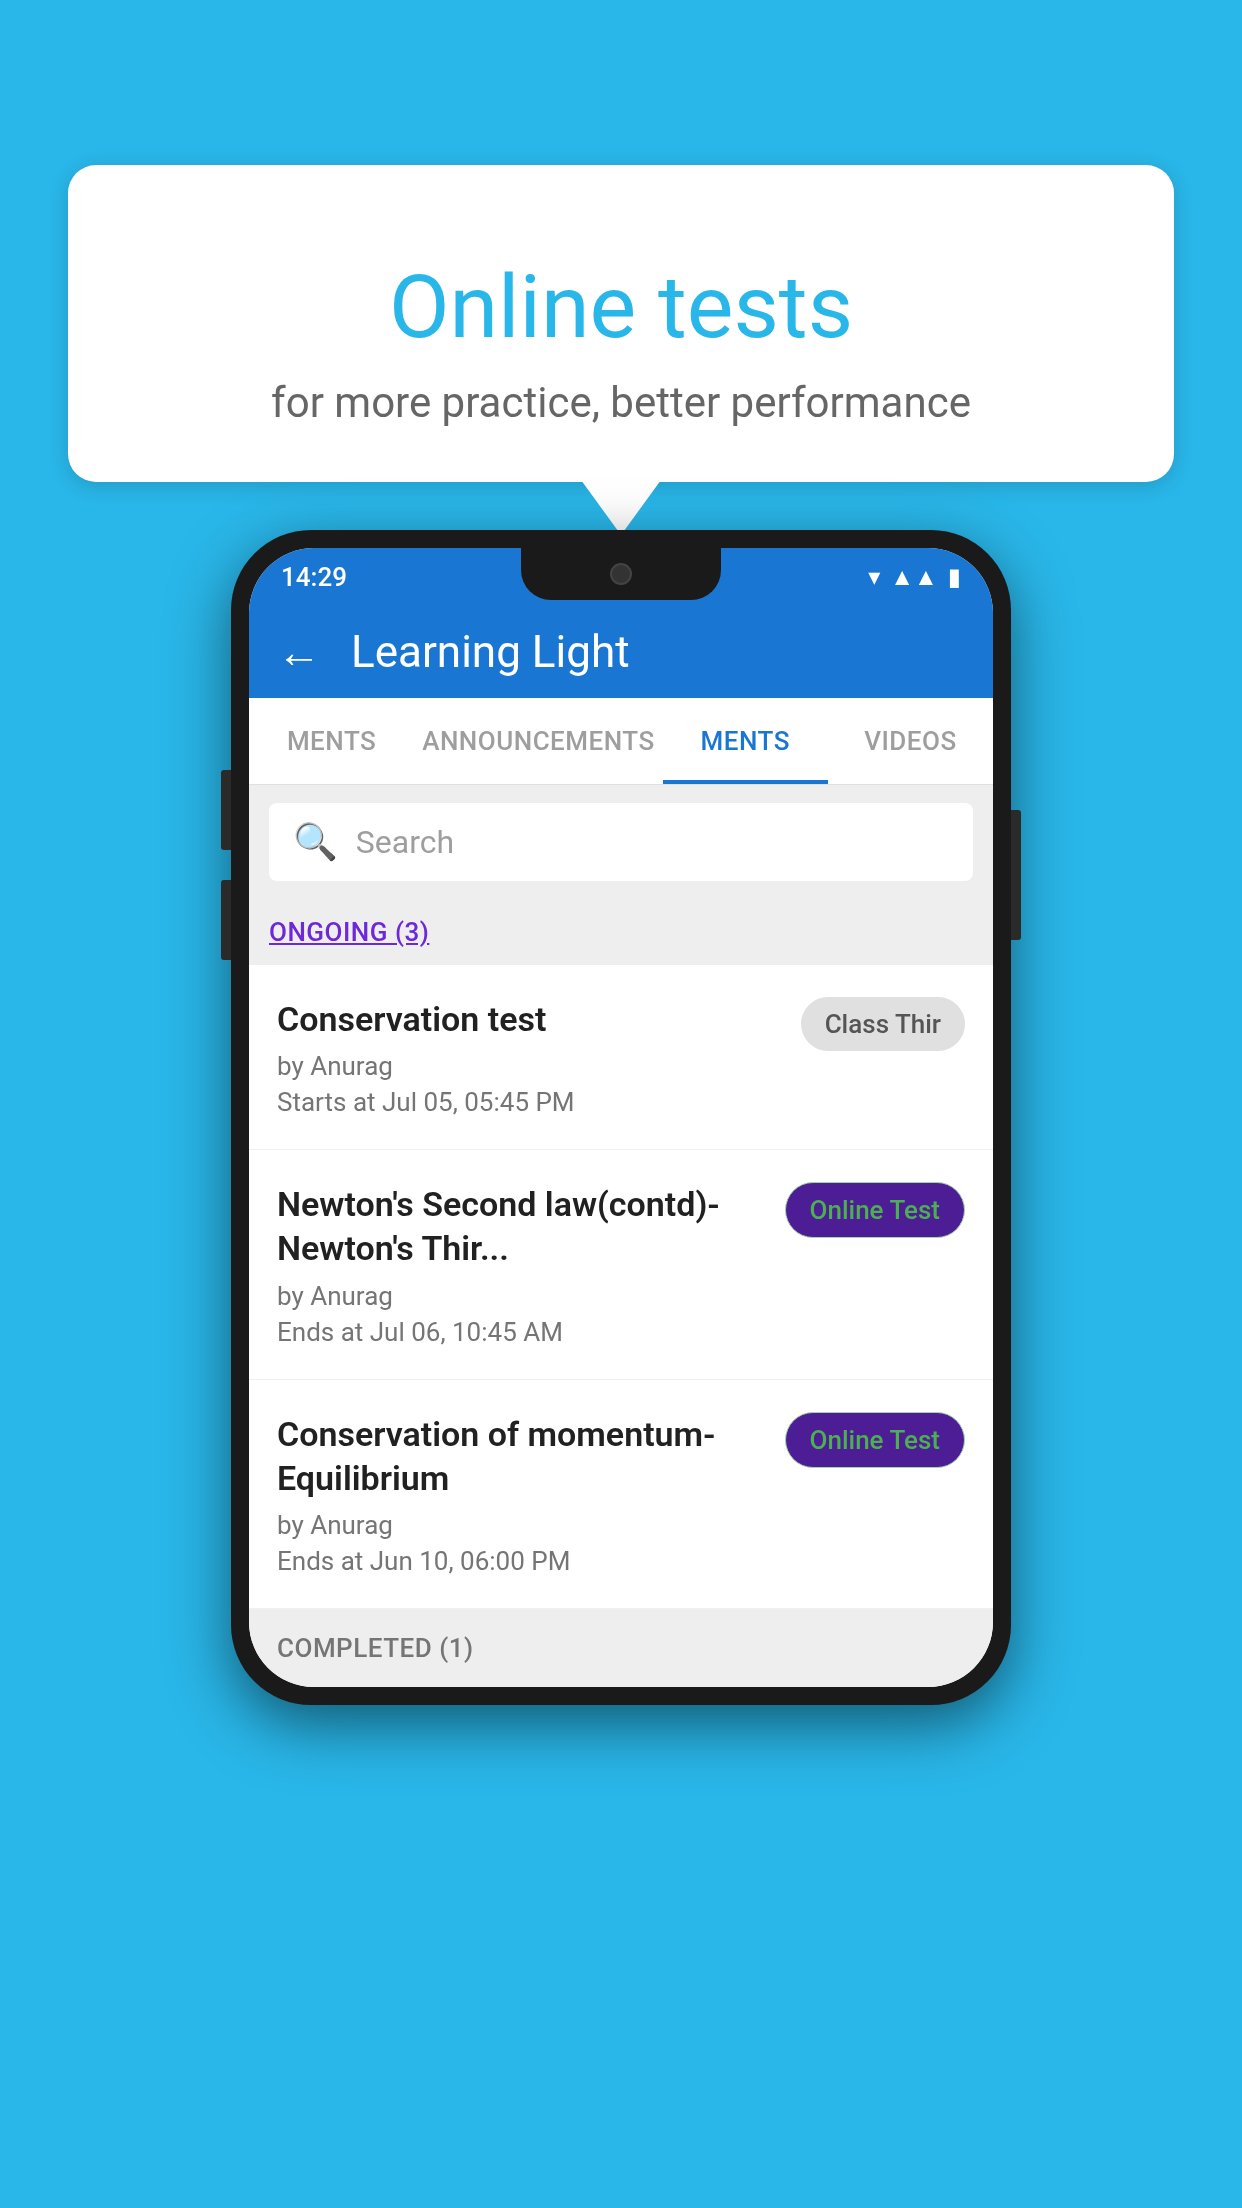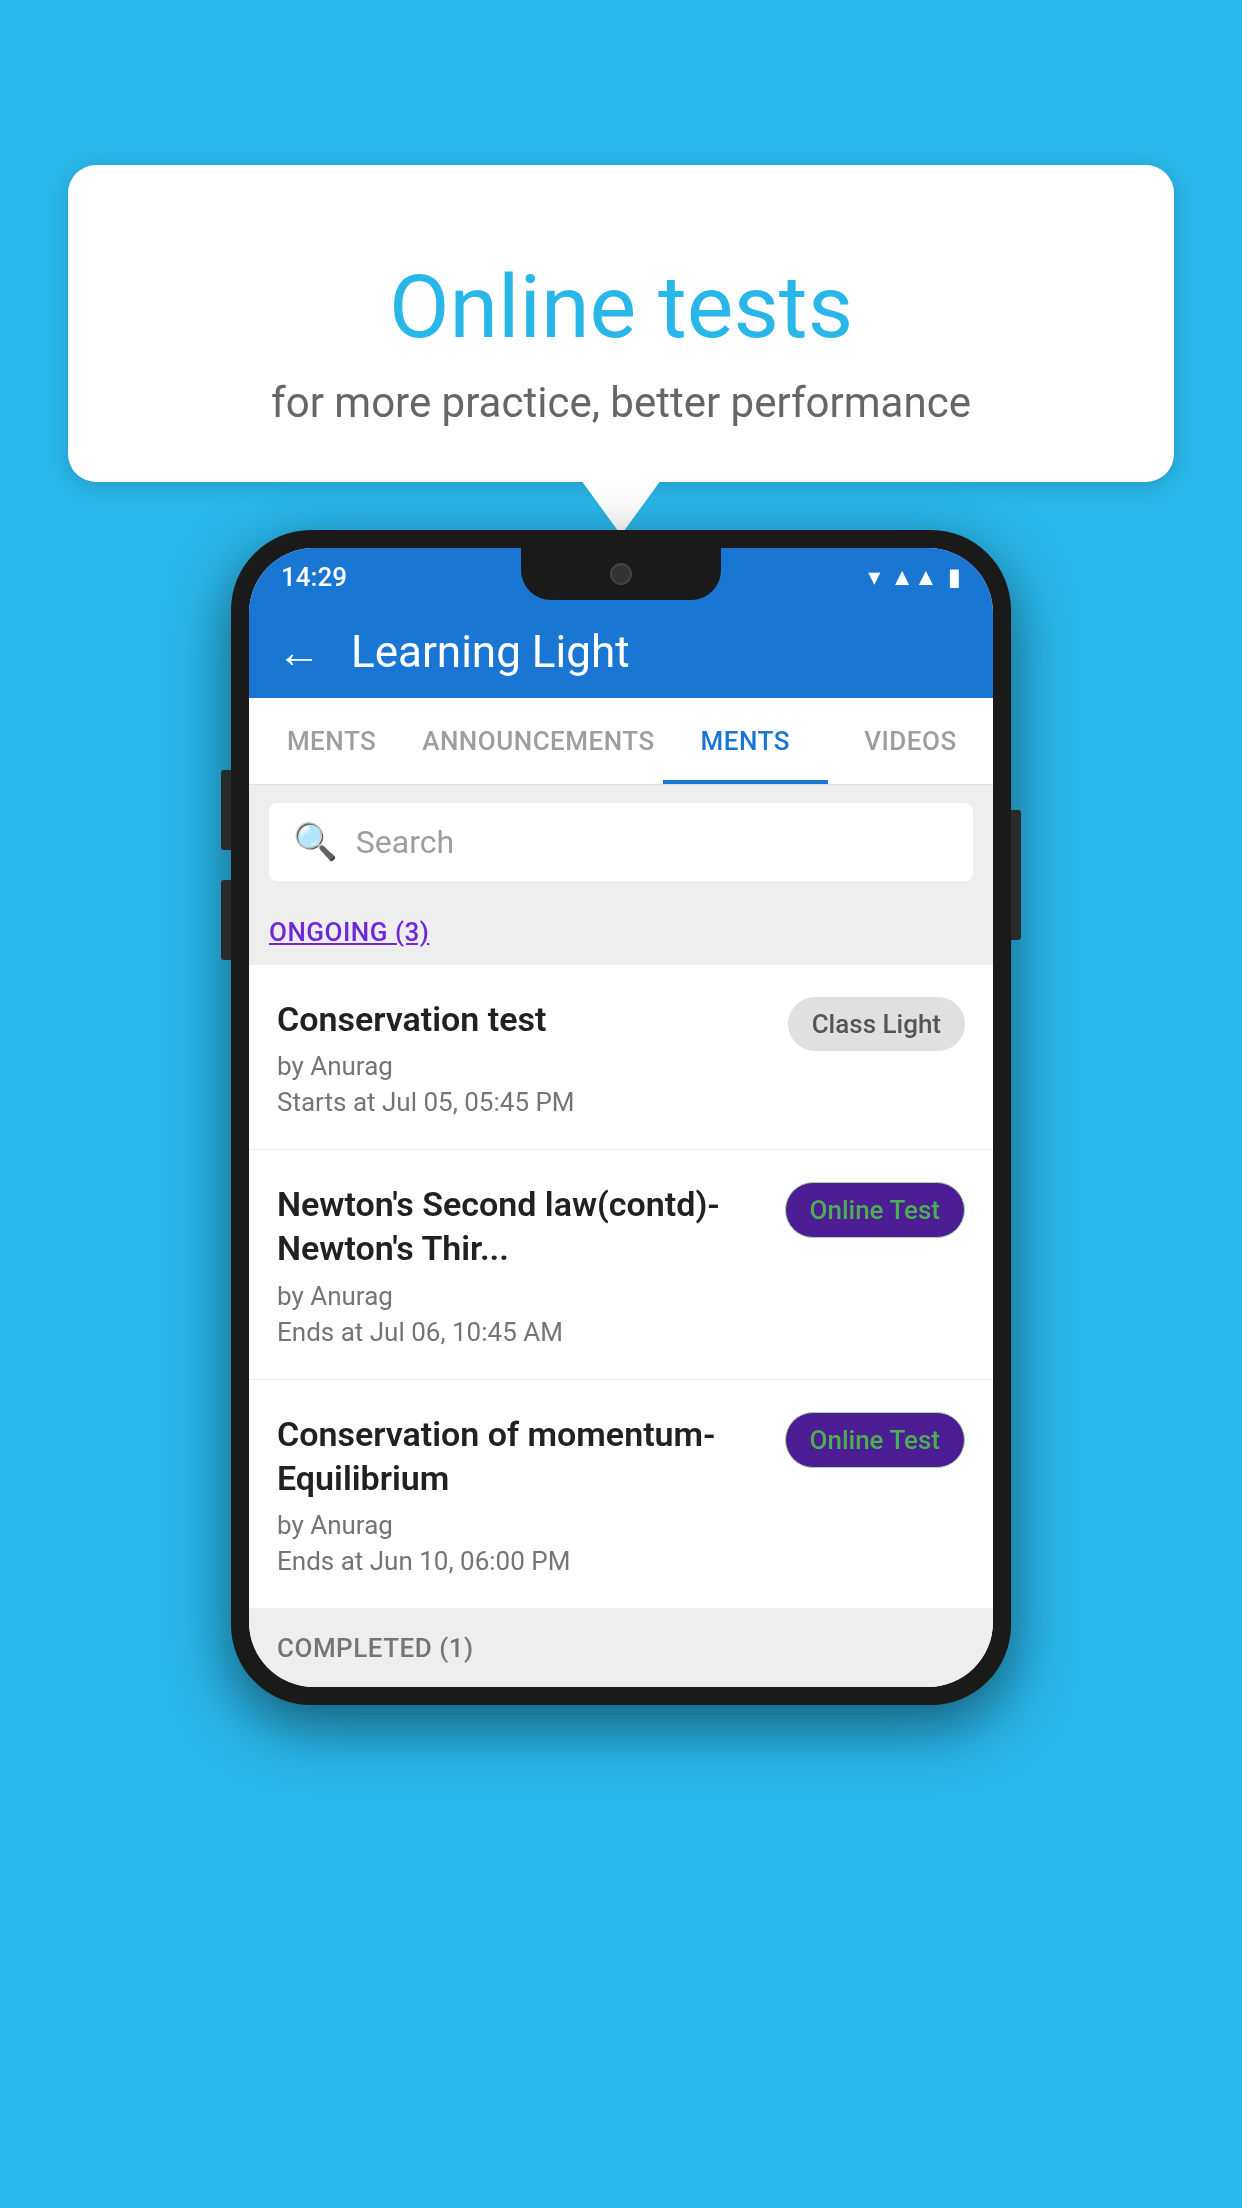--- a/index.html
+++ b/index.html
@@ -385,21 +385,21 @@
       <div class="section-header">ONGOING (3)</div>
 
       <div class="test-list">
 
         <div class="test-item">
           <div class="test-info">
             <div class="test-name">Conservation test</div>
             <div class="test-author">by Anurag</div>
             <div class="test-date">Starts at  Jul 05, 05:45 PM</div>
           </div>
-          <div class="test-badge badge-class">Class Light</div>
+          <div class="test-badge badge-class">Class Thir</div>
         </div>
 
         <div class="test-item">
           <div class="test-info">
             <div class="test-name">Newton's Second law(contd)-Newton's Thir...</div>
             <div class="test-author">by Anurag</div>
             <div class="test-date">Ends at  Jul 06, 10:45 AM</div>
           </div>
           <div class="test-badge badge-online">Online Test</div>
         </div>

